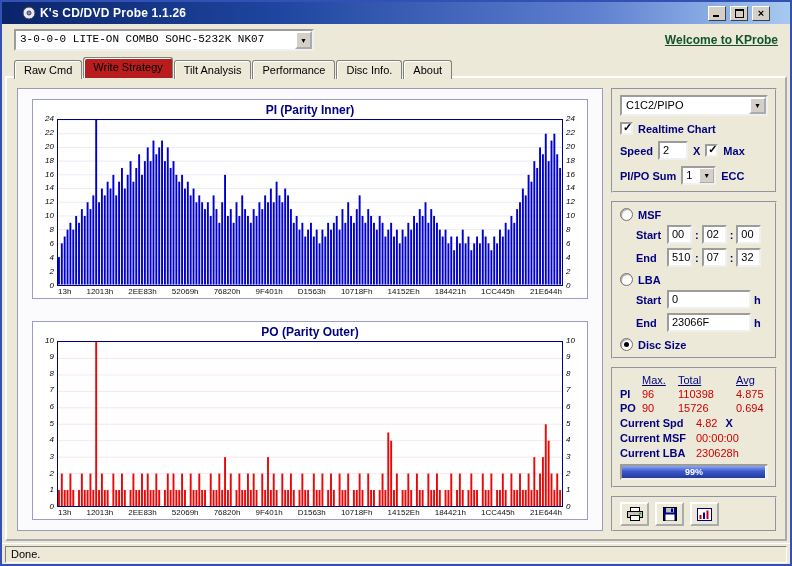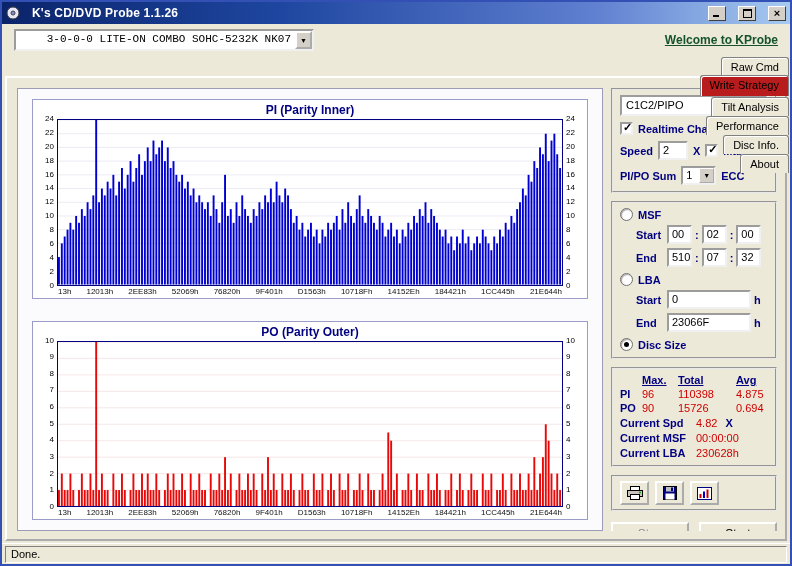--- a/index.html
+++ b/index.html
@@ -3,57 +3,57 @@
 <meta charset="utf-8">
 <style>
   * { box-sizing: border-box; margin: 0; padding: 0; }
   html,body { width: 792px; height: 566px; }
   body { font-family: "Liberation Sans", sans-serif; font-size: 11px; color:#000; background:#ece9d8; }
 
   .window { width:792px; height:566px; border:2px solid #3350b4; background:#ece9d8;
             display:flex; flex-direction:column; overflow:hidden; }
 
   
-  .titlebar { height:22px; flex:0 0 auto; display:flex; align-items:center; gap:12px; padding:0 4px;
+  .titlebar { height:22px; flex:0 0 auto; display:flex; align-items:center; gap:4px; padding:0 20px;
               background:linear-gradient(to right,#0a246a,#1e46a0 35%,#5f7fd0 75%,#a6caf0); }
   .title-text { color:#fff; font-weight:bold; font-size:12px; letter-spacing:.2px; }
   .tb-spacer { flex:1; }
   .tb-btn { width:18px; height:15px; background:#d4d0c8; border:1px solid; border-color:#fff #404040 #404040 #fff;
             display:flex; align-items:center; justify-content:center; font-size:11px; line-height:11px; font-weight:bold; }
 
   
-  .row2 { height:32px; flex:0 0 auto; display:flex; align-items:center; padding:0 12px;text-align:right; }
+  .row2 { height:32px; flex:0 0 auto; display:flex; align-items:center; padding:0 12px; }
   .combo { display:flex; height:22px; width:300px; background:#fff; border:2px inset #f0f0f0; }
   .combo-text { flex:1; padding:2px 4px; font-family:"Liberation Mono", monospace; font-size:11px;
                 white-space:nowrap; overflow:hidden; }
   .combo-btn { width:17px; background:#d4d0c8; border:2px outset #fff; display:flex; align-items:center;
                justify-content:center; font-size:7px; color:#000; }
   .link { margin-left:auto; color:#14532d; font-weight:bold; text-decoration:underline; font-size:12px; }
 
   
-  .tabs { display:flex; align-items:flex-end; padding-left:12px; height:22px; position:relative; z-index:3; margin-bottom:-2px;flex-direction:column; }
+  .tabs { display:flex; align-items:flex-end; padding-left:12px; height:22px; position:relative; z-index:3; margin-bottom:-2px; }
   .tab { padding:3px 9px 3px; background:#ece9d8; border:1px solid #808080; border-bottom:none;
          border-top-left-radius:3px; border-top-right-radius:3px; margin-right:1px;
          box-shadow:inset 1px 1px 0 #fff; position:relative; top:1px; cursor:default; }
   .tab.active { background:#b91c1c; top:0; padding-bottom:5px; z-index:4; }
 
   
   .content { flex:1; margin:0 3px 2px; border:2px outset #fff; background:#ece9d8;
              padding:10px 8px 8px 10px; display:flex; gap:8px; min-height:0; }
 
   .charts-panel { width:586px; flex:0 0 auto; background:#fbfbfd; border:1px solid #9c9cb8;
                   padding:10px 14px; display:flex; flex-direction:column; gap:22px; min-height:0; }
   .chart-card { flex:1; background:#fff; border:1px solid #9c9cc8; padding:2px 6px 2px; display:flex;
                 flex-direction:column; min-height:0; }
   .chart-title { flex:0 0 auto; text-align:center; color:#000080; font-weight:bold; font-size:12px; padding:1px 0 2px; }
   .chart-body { flex:1; display:flex; min-height:0; }
   .yl,.yr { width:18px; flex:0 0 auto; display:flex; flex-direction:column; justify-content:space-between;
             font-size:8px; color:#000; }
   .yl { align-items:flex-end; padding-right:3px; } .yr { align-items:flex-start; padding-left:3px; }
-  .yl div,.yr div { height:8px; line-height:8px; }
+  .yl div,.yr div { height:8px; line-height:8px;font-style:italic; }
   .yl div:first-child,.yr div:first-child { margin-top:-4px; }
   .yl div:last-child,.yr div:last-child { margin-bottom:-4px; }
   .plot { flex:1; border:1px solid #000080; background:#fff; min-width:0; }
   .plot svg { display:block; width:100%; height:100%; }
   .xlabels { flex:0 0 auto; display:flex; justify-content:space-between; margin:1px 19px 0; font-size:8px; color:#101010; }
 
   
   .side { flex:1; display:flex; flex-direction:column; gap:8px; min-height:0; overflow:hidden; }
   .group { border:2px groove #e8e8e8; padding:5px 7px 6px; background:#ece9d8; }
   .navy { color:#000080; font-weight:bold; }
@@ -71,21 +71,21 @@
 
   .radio { width:13px; height:13px; border-radius:50%; background:#fff; border:1px solid #707070;
            box-shadow:inset 1px 1px 1px rgba(0,0,0,.35); position:relative; flex:0 0 auto; }
   .radio.on::after { content:""; position:absolute; left:3px; top:3px; width:5px; height:5px; border-radius:50%; background:#000; }
   .sub { display:flex; align-items:center; gap:3px; margin:4px 0 0 16px; }
   .sub .lbl { width:28px; }
   .msf-box { width:25px; text-align:left; }
   .lba-box { width:84px; }
 
   .stats-grid { display:grid; grid-template-columns:22px 36px 58px 1fr; row-gap:2px; align-items:center; }
-  .hdr { color:#000080; font-weight:bold; text-decoration:underline; }
+  .hdr { color:#000080; font-weight:normal; text-decoration:underline; }
   .cur { display:flex; margin-top:3px; align-items:center; }
   .cur .lbl { width:76px; }
   .progress { margin-top:5px; height:16px; border:2px inset #f0f0f0; background:#fff; position:relative; overflow:hidden; }
   .progress-fill { height:100%; width:0; background:linear-gradient(to bottom,#8ea8ec,#3b57cc 45%,#243b9c); }
   .progress-label { position:absolute; inset:0; text-align:center; font-size:9px; line-height:13px; color:#fff; font-weight:bold; }
 
   .btn-group { display:flex; gap:6px; padding:4px 7px; }
   .icon-btn { width:29px; height:24px; background:#ece9d8; border:2px outset #fff; display:flex;
               align-items:center; justify-content:center; }
   .action-row { margin-top:auto; display:flex; justify-content:space-between; padding-top:3px; }
@@ -704,20 +704,24 @@
           <span class="navy" style="margin-left:8px">X</span>
         </div>
         <div class="cur">
           <span class="navy lbl">Current MSF</span>
           <span class="red">00:00:00</span>
         </div>
         <div class="cur">
           <span class="navy lbl">Current LBA</span>
           <span class="red">230628h</span>
         </div>
+        <div class="progress">
+          <div class="progress-fill" style="width: 99%;"></div>
+          <div class="progress-label">99%</div>
+        </div>
       </div>
 
       <div class="group btn-group">
         <span class="icon-btn">
           <svg width="16" height="14">
               <rect x="3.5" y="0.5" width="9" height="4" fill="#fff" stroke="#000"></rect>
               <rect x="0.5" y="4.5" width="15" height="6" fill="#c8c4bc" stroke="#000"></rect>
               <rect x="3.5" y="8.5" width="9" height="5" fill="#fff" stroke="#000"></rect>
               <circle cx="13" cy="6.5" r="1" fill="#0a0"></circle>
             </svg>

